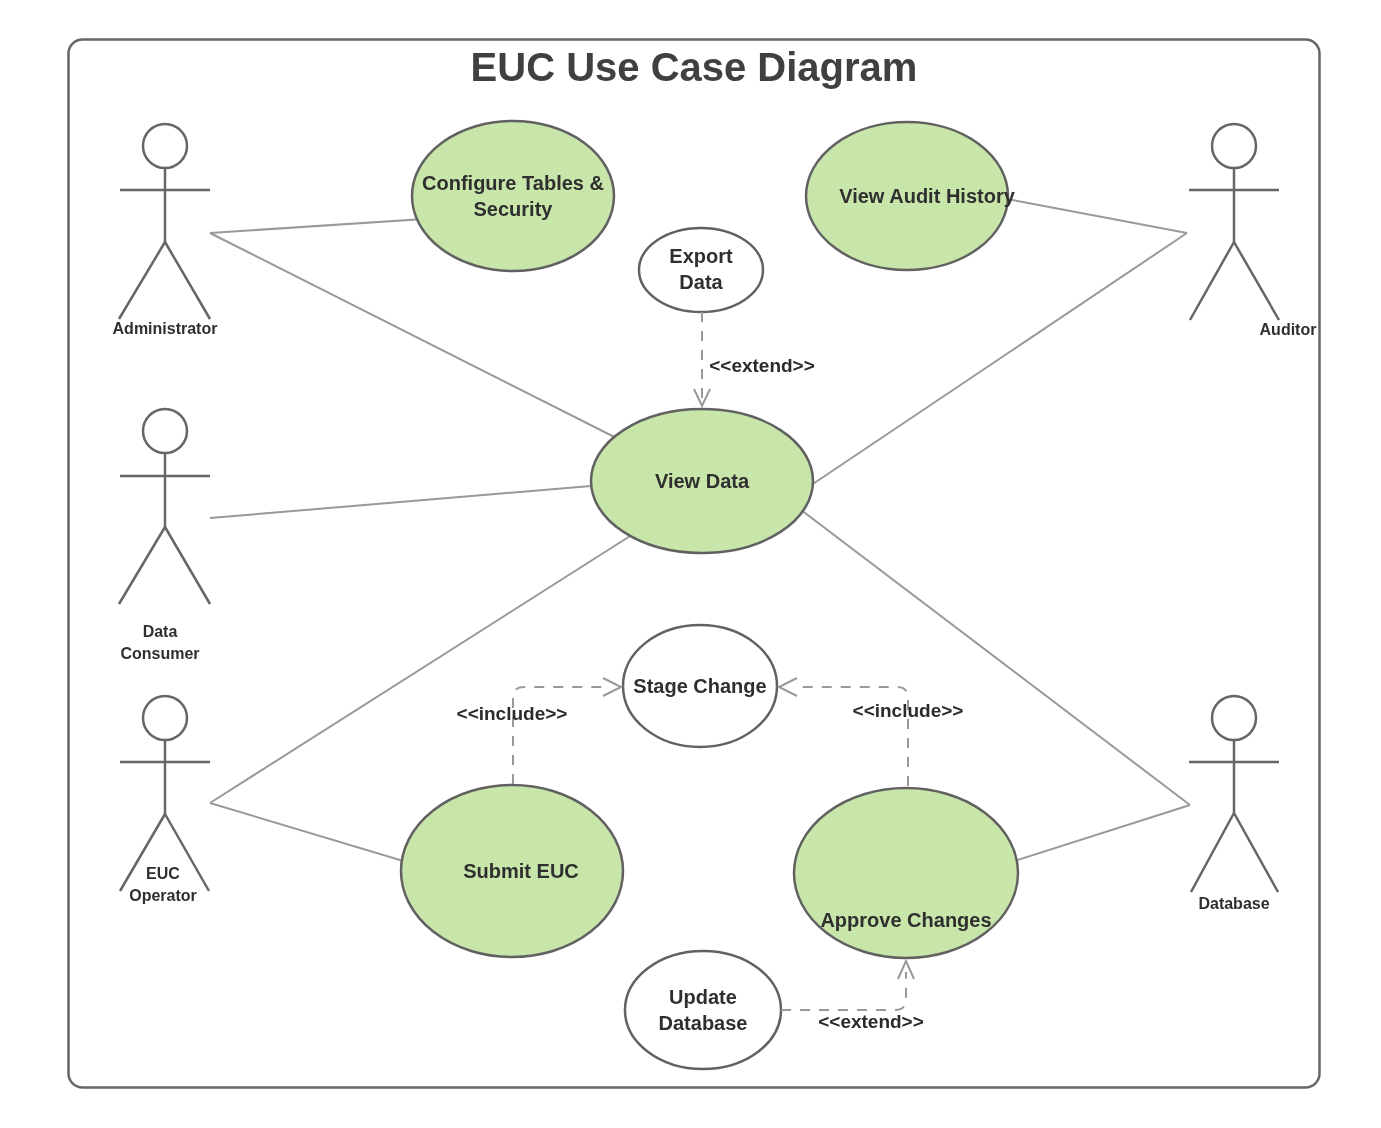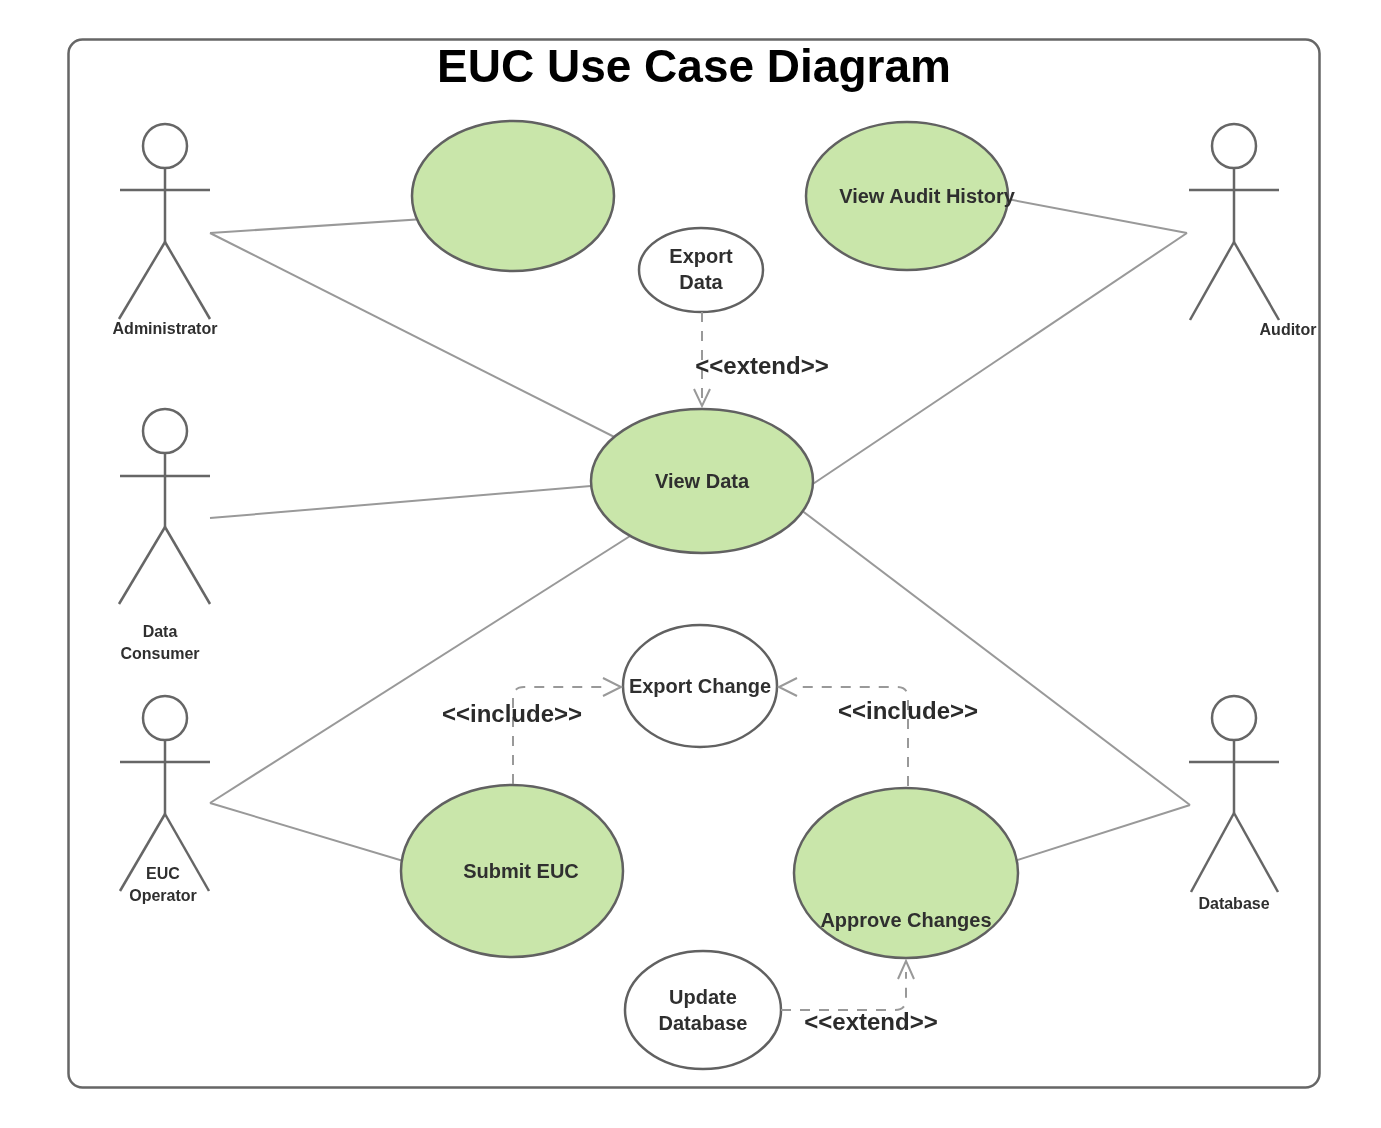--- a/index.html
+++ b/index.html
@@ -14,24 +14,24 @@
   .lbl{
     position:absolute;
     transform:translate(-50%,-50%);
     text-align:center;
     white-space:pre-line;
     color:#2f2f2f;
     font-weight:700;
     pointer-events:none;
     line-height:1.3;
   }
-  .title{font-size:46px;color:#000000;}
+  .title{font-size:40px;color:#404040;}
   .actor-lbl{font-size:16px;line-height:1.36;}
   .uc-lbl{font-size:20px;}
-  .stereo-lbl{font-size:24px;color:#2b2b2b;}
+  .stereo-lbl{font-size:19px;color:#2b2b2b;}
 </style>
 </head>
 <body>
 
 <div id="canvas">
 
   <svg id="diagram-svg" width="1381" height="1128" viewBox="0 0 1381 1128">
 
     <rect x="68.5" y="39.5" width="1251" height="1048" rx="14" fill="none" stroke="#666666" stroke-width="2.5"></rect>
 
@@ -114,25 +114,27 @@
   <div class="lbl title" style="left:694px;top:67px;">EUC Use Case Diagram</div>
 
   <div class="lbl actor-lbl" style="left:165px;top:329px;">Administrator</div>
   <div class="lbl actor-lbl" style="left:160px;top:643px;">Data
 Consumer</div>
   <div class="lbl actor-lbl" style="left:163px;top:885px;">EUC
 Operator</div>
   <div class="lbl actor-lbl" style="left:1288px;top:330px;">Auditor</div>
   <div class="lbl actor-lbl" style="left:1234px;top:904px;">Database</div>
 
+  <div class="lbl uc-lbl" style="left:513px;top:196px;">Configure Tables &amp;
+Security</div>
   <div class="lbl uc-lbl" style="left:927px;top:196px;">View Audit History</div>
   <div class="lbl uc-lbl" style="left:701px;top:269px;">Export
 Data</div>
   <div class="lbl uc-lbl" style="left:702px;top:481px;">View Data</div>
-  <div class="lbl uc-lbl" style="left:700px;top:686px;">Export Change</div>
+  <div class="lbl uc-lbl" style="left:700px;top:686px;">Stage Change</div>
   <div class="lbl uc-lbl" style="left:512px;top:871px;margin-left:9px;">Submit EUC</div>
   <div class="lbl uc-lbl" style="left:906px;top:920px;">Approve Changes</div>
   <div class="lbl uc-lbl" style="left:703px;top:1010px;">Update
 Database</div>
 
   <div class="lbl stereo-lbl" style="left:762px;top:366px;">&lt;&lt;extend&gt;&gt;</div>
   <div class="lbl stereo-lbl" style="left:512px;top:714px;">&lt;&lt;include&gt;&gt;</div>
   <div class="lbl stereo-lbl" style="left:908px;top:711px;">&lt;&lt;include&gt;&gt;</div>
   <div class="lbl stereo-lbl" style="left:871px;top:1022px;">&lt;&lt;extend&gt;&gt;</div>
 

